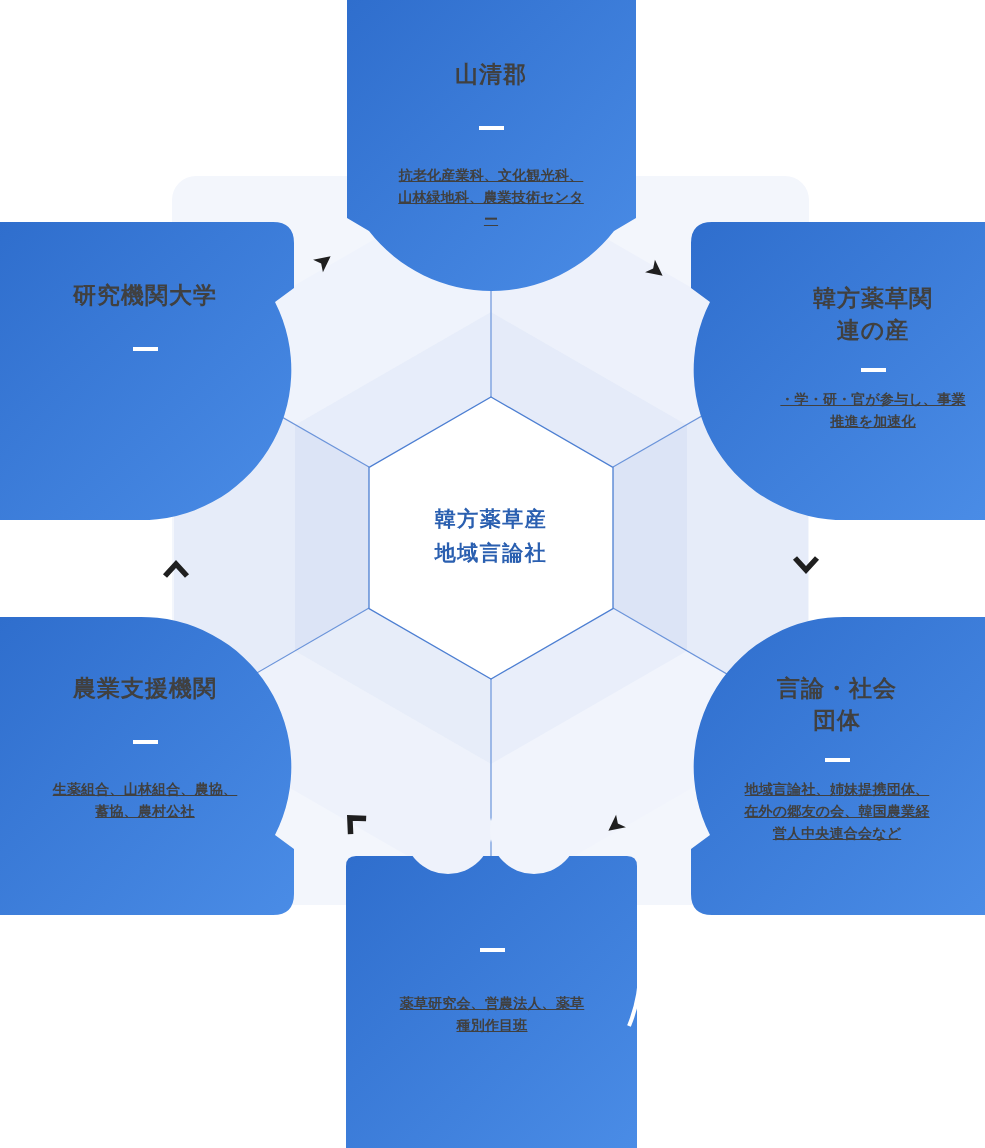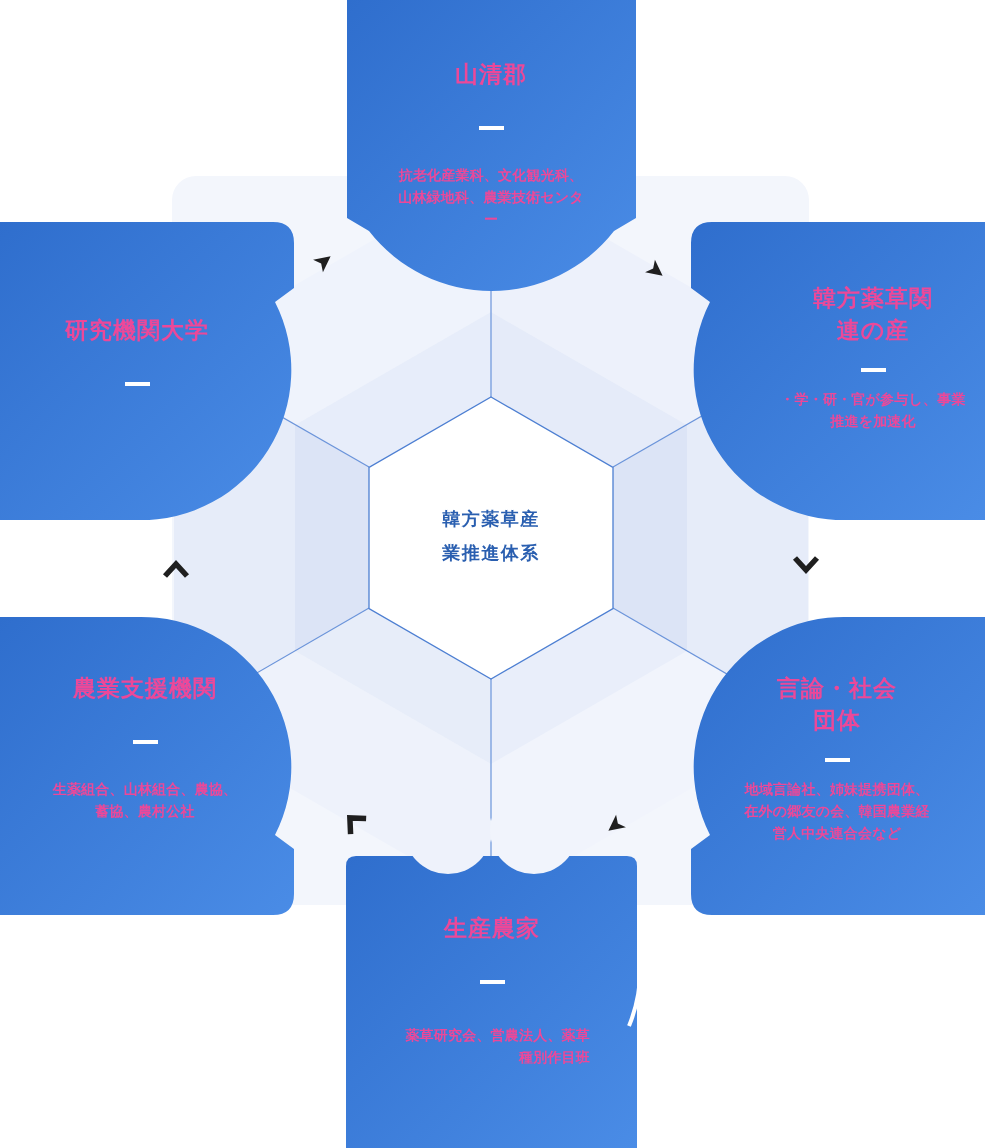--- a/index.html
+++ b/index.html
@@ -1,36 +1,36 @@
 <!DOCTYPE html>
 <html><head>
 <meta charset="utf-8">
 <style>
   html,body{margin:0;padding:0;background:#ffffff;}
   #stage{position:relative;width:985px;height:1148px;overflow:hidden;
          font-family:"Liberation Sans","DejaVu Sans",sans-serif;background:#ffffff;}
   #scene{position:absolute;left:0;top:0;}
-  .node-text{position:absolute;text-align:center;color:#ec4899;z-index:3;}
+  .node-text{position:absolute;text-align:center;color:#404040;z-index:3;}
   .node-title{font-size:23px;font-weight:700;line-height:32px;letter-spacing:1px;}
   .node-title.two-line{margin:0 auto;width:132px;}
   .divider{width:25px;height:4px;background:#ffffff;margin:36px auto 0;}
   .two-line-node .divider{margin-top:22px;}
   .node-body{font-size:14px;font-weight:600;line-height:22px;margin:34px auto 0;width:196px;
-             letter-spacing:0.2px;}
+             letter-spacing:0.2px;text-decoration:underline;}
   .two-line-node .node-body{margin-top:16px;}
   #center-label{position:absolute;left:366px;top:502px;width:250px;text-align:center;
-                color:#2a5fb0;font-size:18px;font-weight:600;line-height:34px;
+                color:#2a5fb0;font-size:21px;font-weight:600;line-height:34px;
                 letter-spacing:1.5px;z-index:3;}
   .pos-top{left:356px;top:58px;width:270px;}
-  .pos-left{left:12px;top:279px;width:250px;margin-top:35px;}
+  .pos-left{left:20px;top:279px;width:250px;}
   .pos-right{left:748px;top:282px;width:250px;}
   .pos-bottom-left{left:20px;top:672px;width:250px;}
   .pos-bottom-right{left:712px;top:672px;width:250px;}
   .pos-bottom{left:357px;top:912px;width:270px;}
-  .pos-bottom .node-body{margin-top:40px;text-align:right;}
+  .pos-bottom .node-body{margin-top:40px;}
 </style>
 </head>
 <body>
 
 <div id="stage">
 
   <svg id="scene" width="985" height="1148" viewBox="0 0 985 1148">
     <defs>
       <linearGradient id="nodeGrad" x1="0" y1="0" x2="1" y2="1">
         <stop offset="0" stop-color="#2f6ecd"></stop>
@@ -116,23 +116,22 @@
     <div class="node-body">地域言論社、姉妹提携団体、在外の郷友の会、韓国農業経営人中央連合会など</div>
   </div>
 
   <div class="node-text pos-bottom-left">
     <div class="node-title">農業支援機関</div>
     <div class="divider"></div>
     <div class="node-body">生薬組合、山林組合、農協、蓄協、農村公社</div>
   </div>
 
   <div class="node-text pos-bottom">
-    <div class="node-title">生産農家</div>
     <div class="divider"></div>
     <div class="node-body">薬草研究会、営農法人、薬草種別作目班</div>
   </div>
 
   <div id="center-label">
     <div>韓方薬草産</div>
-    <div>業推進体系</div>
+    <div>地域言論社</div>
   </div>
 
 </div>
 
 </body></html>

